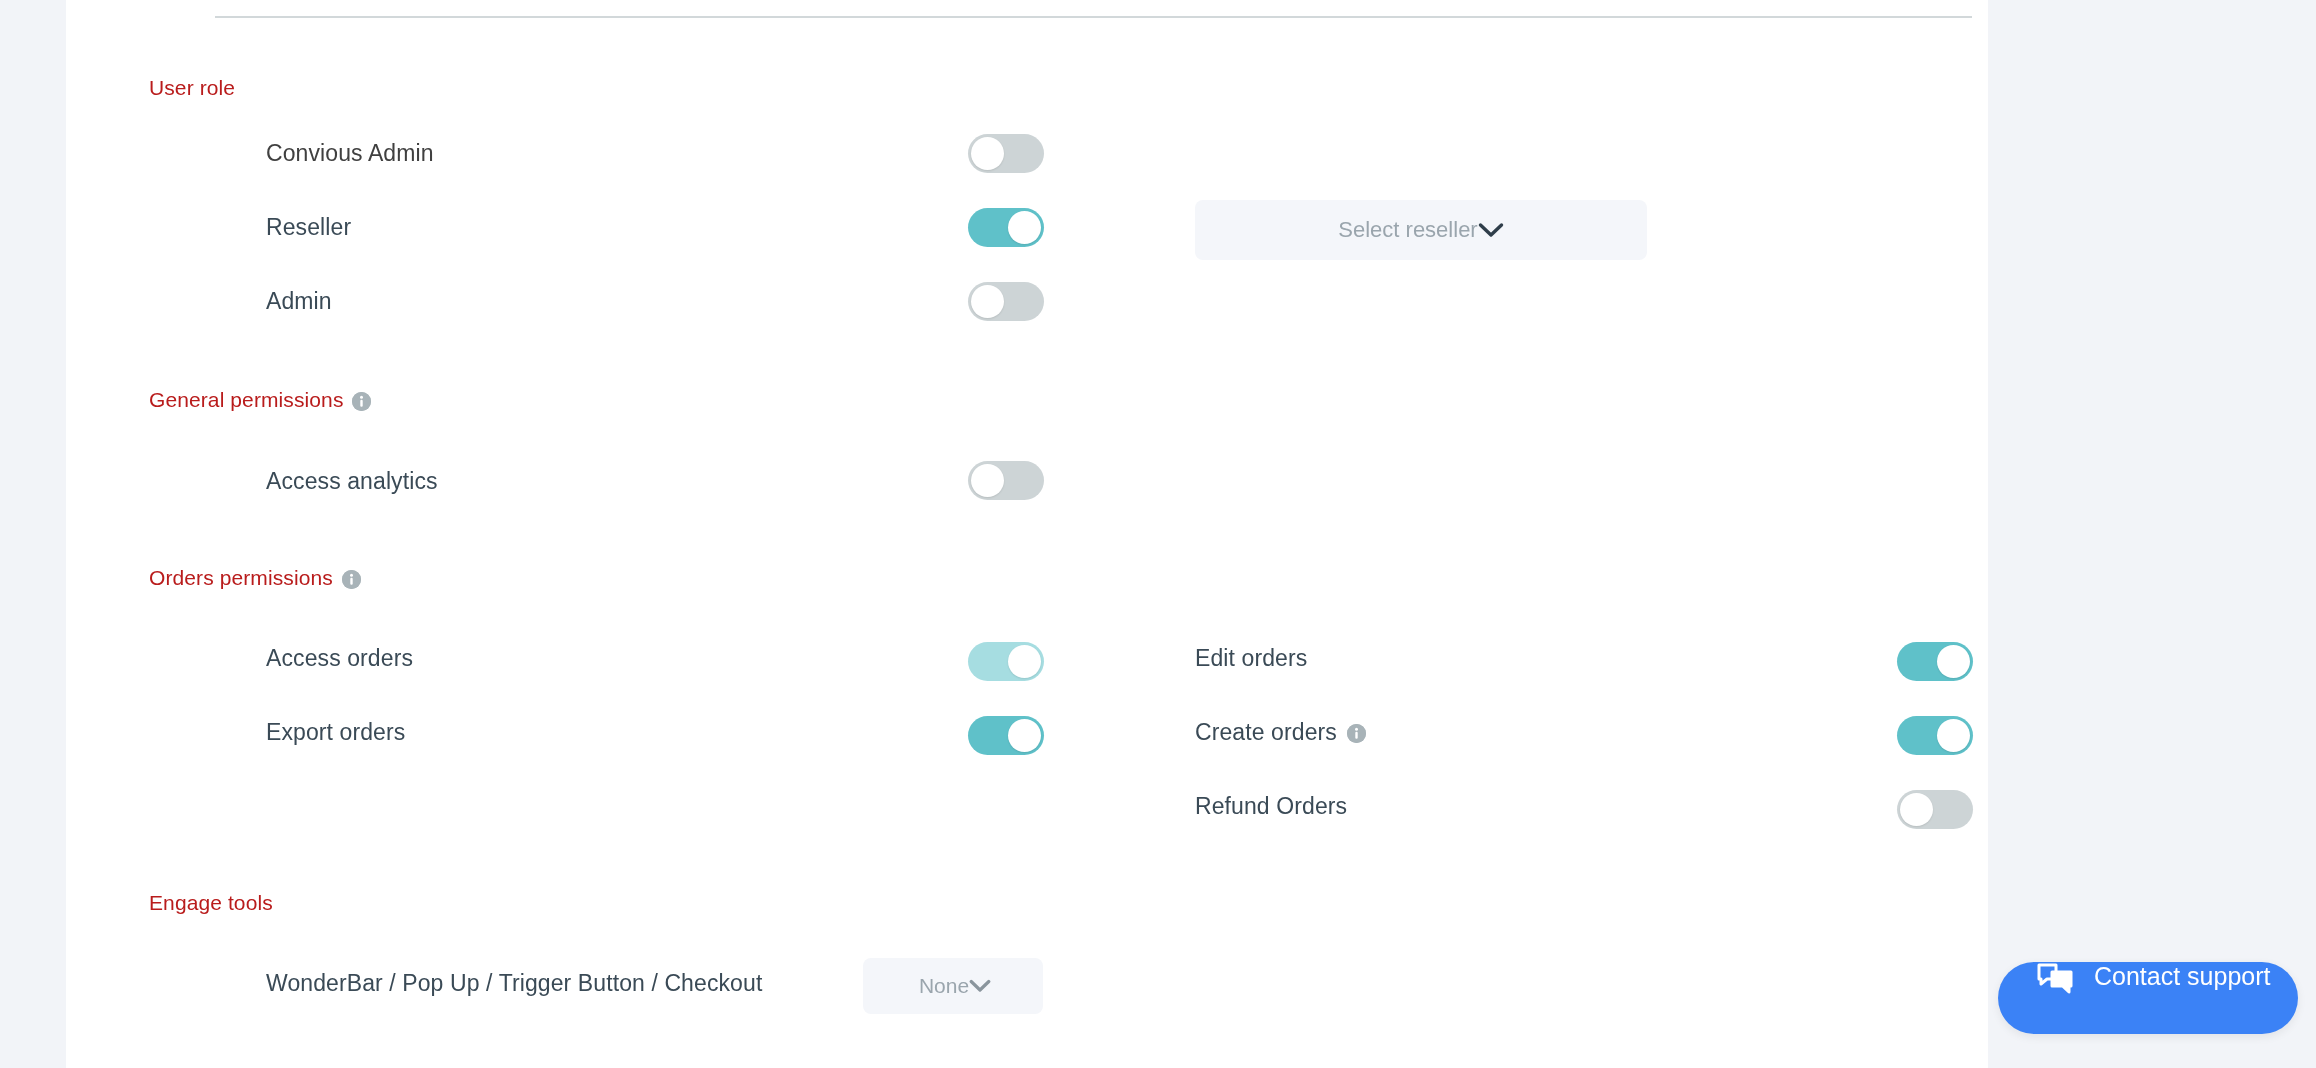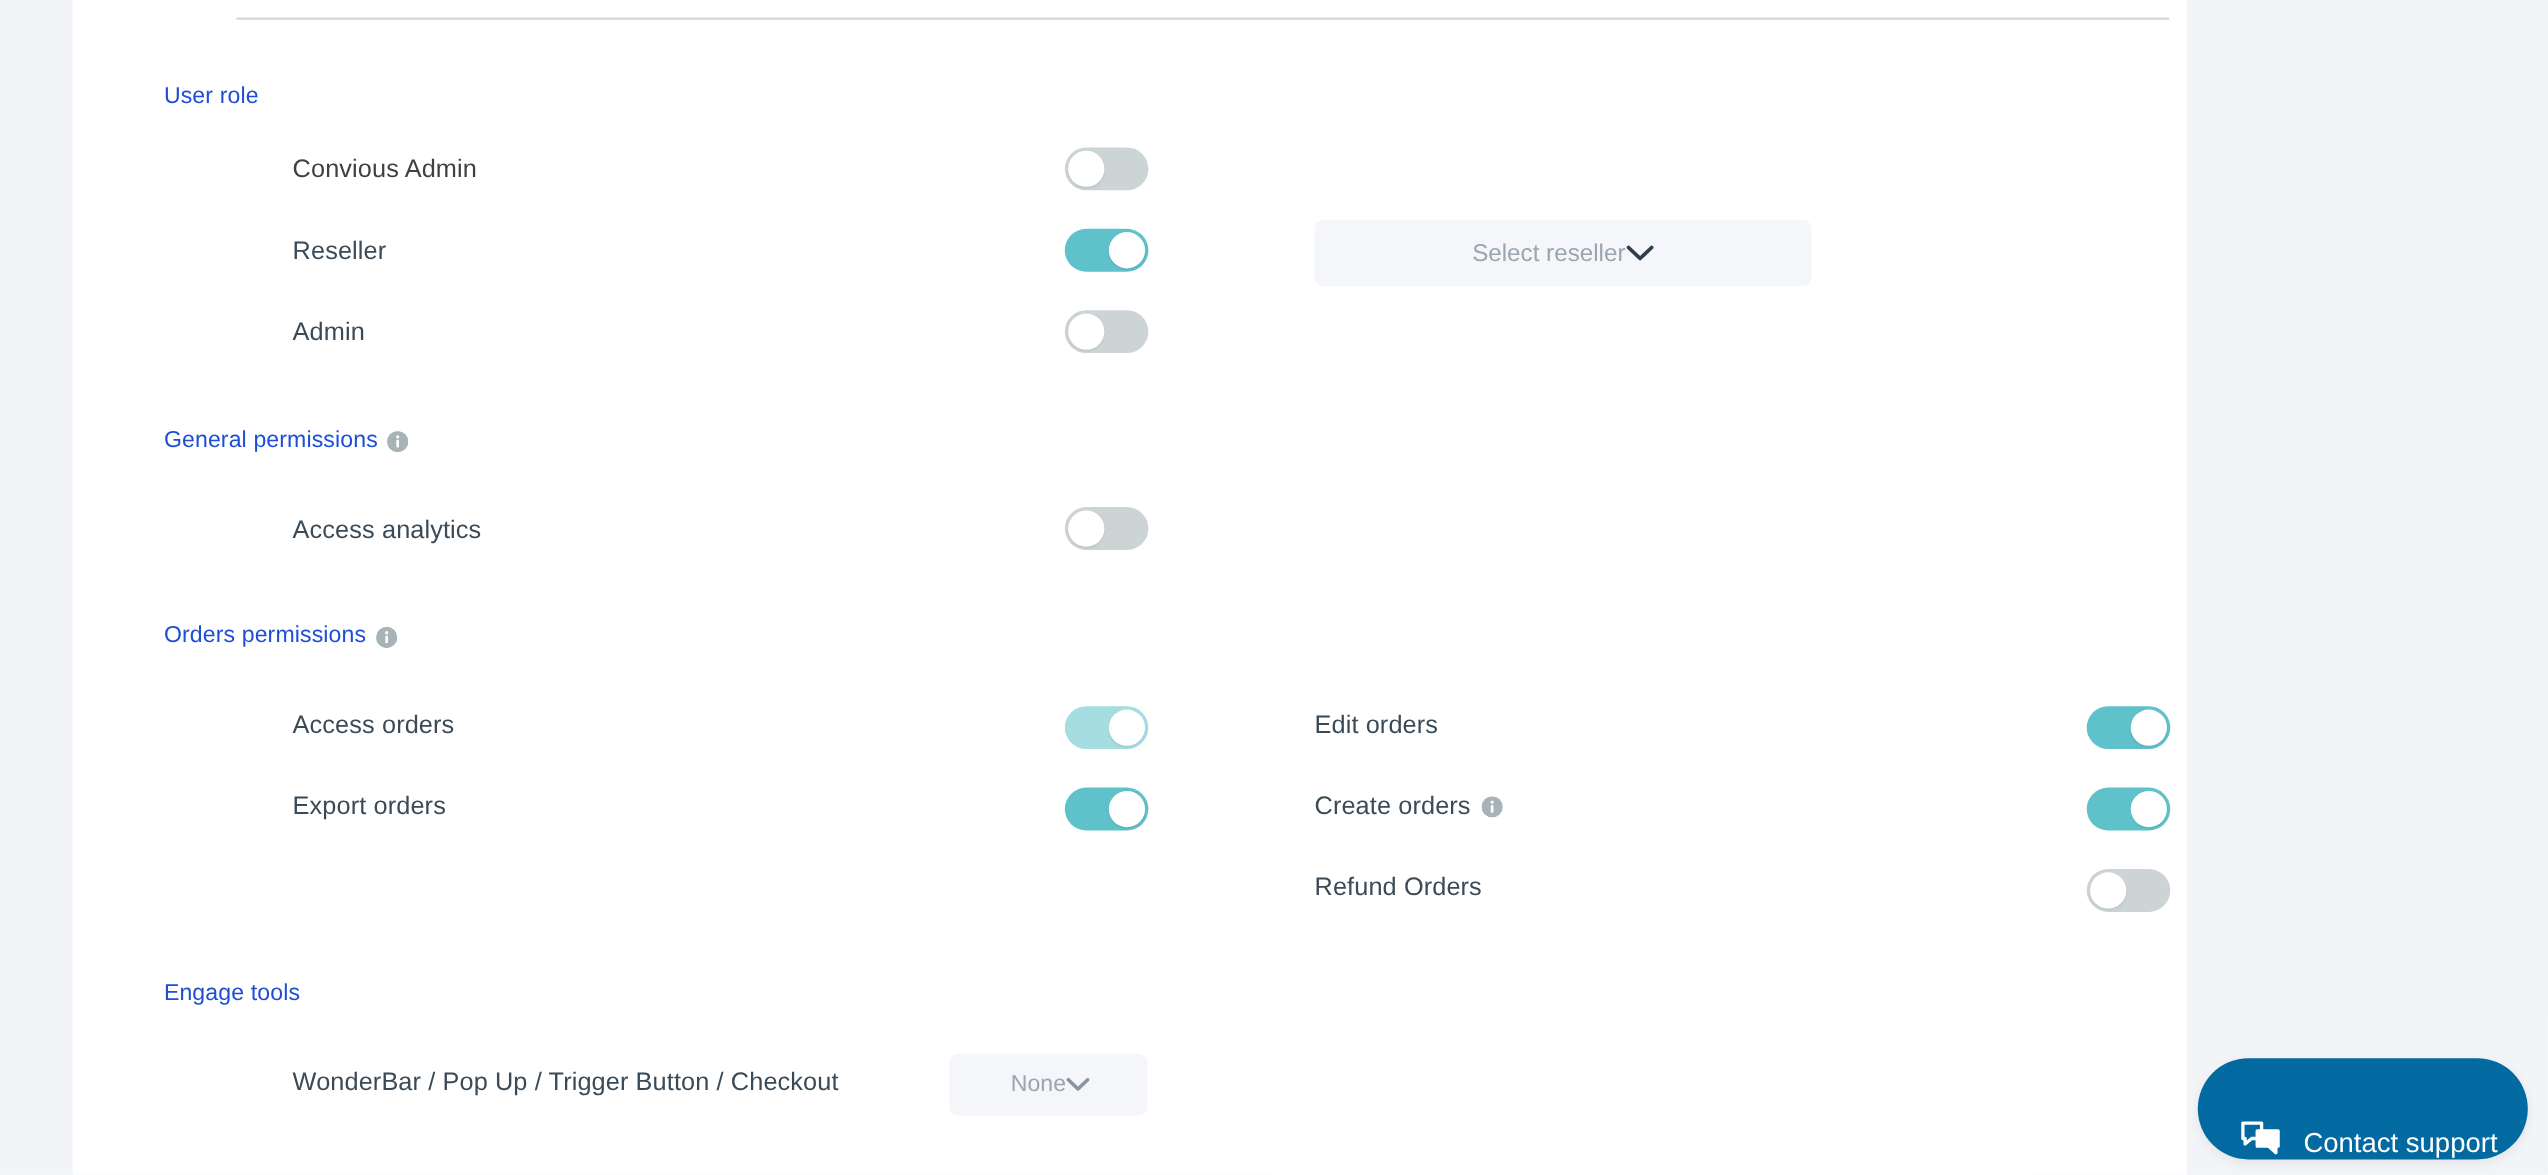--- a/index.html
+++ b/index.html
@@ -54,21 +54,21 @@
     width: 1757px;
     height: 2px;
     background: #d2d8da;
   }
 
   
   .section-title {
     position: absolute;
     font-size: 21px;
     font-weight: 400;
-    color: #1d4ed8;
+    color: #b91c1c;
     letter-spacing: 0.1px;
     white-space: nowrap;
     display: flex;
     align-items: center;
     gap: 9px;
   }
 
   
   .info-icon {
     display: inline-flex;
@@ -169,26 +169,26 @@
     padding: 0 18px 0 22px;
   }
   .select-engage .select-value { font-size: 21px; }
 
   
   .contact-support {
     position: absolute;
     left: 1998px;
     top: 962px;
     width: 300px;
-    height: 92px;
+    height: 72px;
     border-radius: 46px;
-    background: #0369a1;
+    background: #3b82f6;
     color: #ffffff;
     display: flex;
-    align-items: flex-end;
+    align-items: flex-start;
     gap: 20px;
     padding-left: 38px;
     cursor: pointer;
     box-shadow: 0 3px 10px rgba(0,0,0,.07);
   }
   .contact-support .cs-label {
     font-size: 25px;
     font-weight: 400;
     white-space: nowrap;
   }

